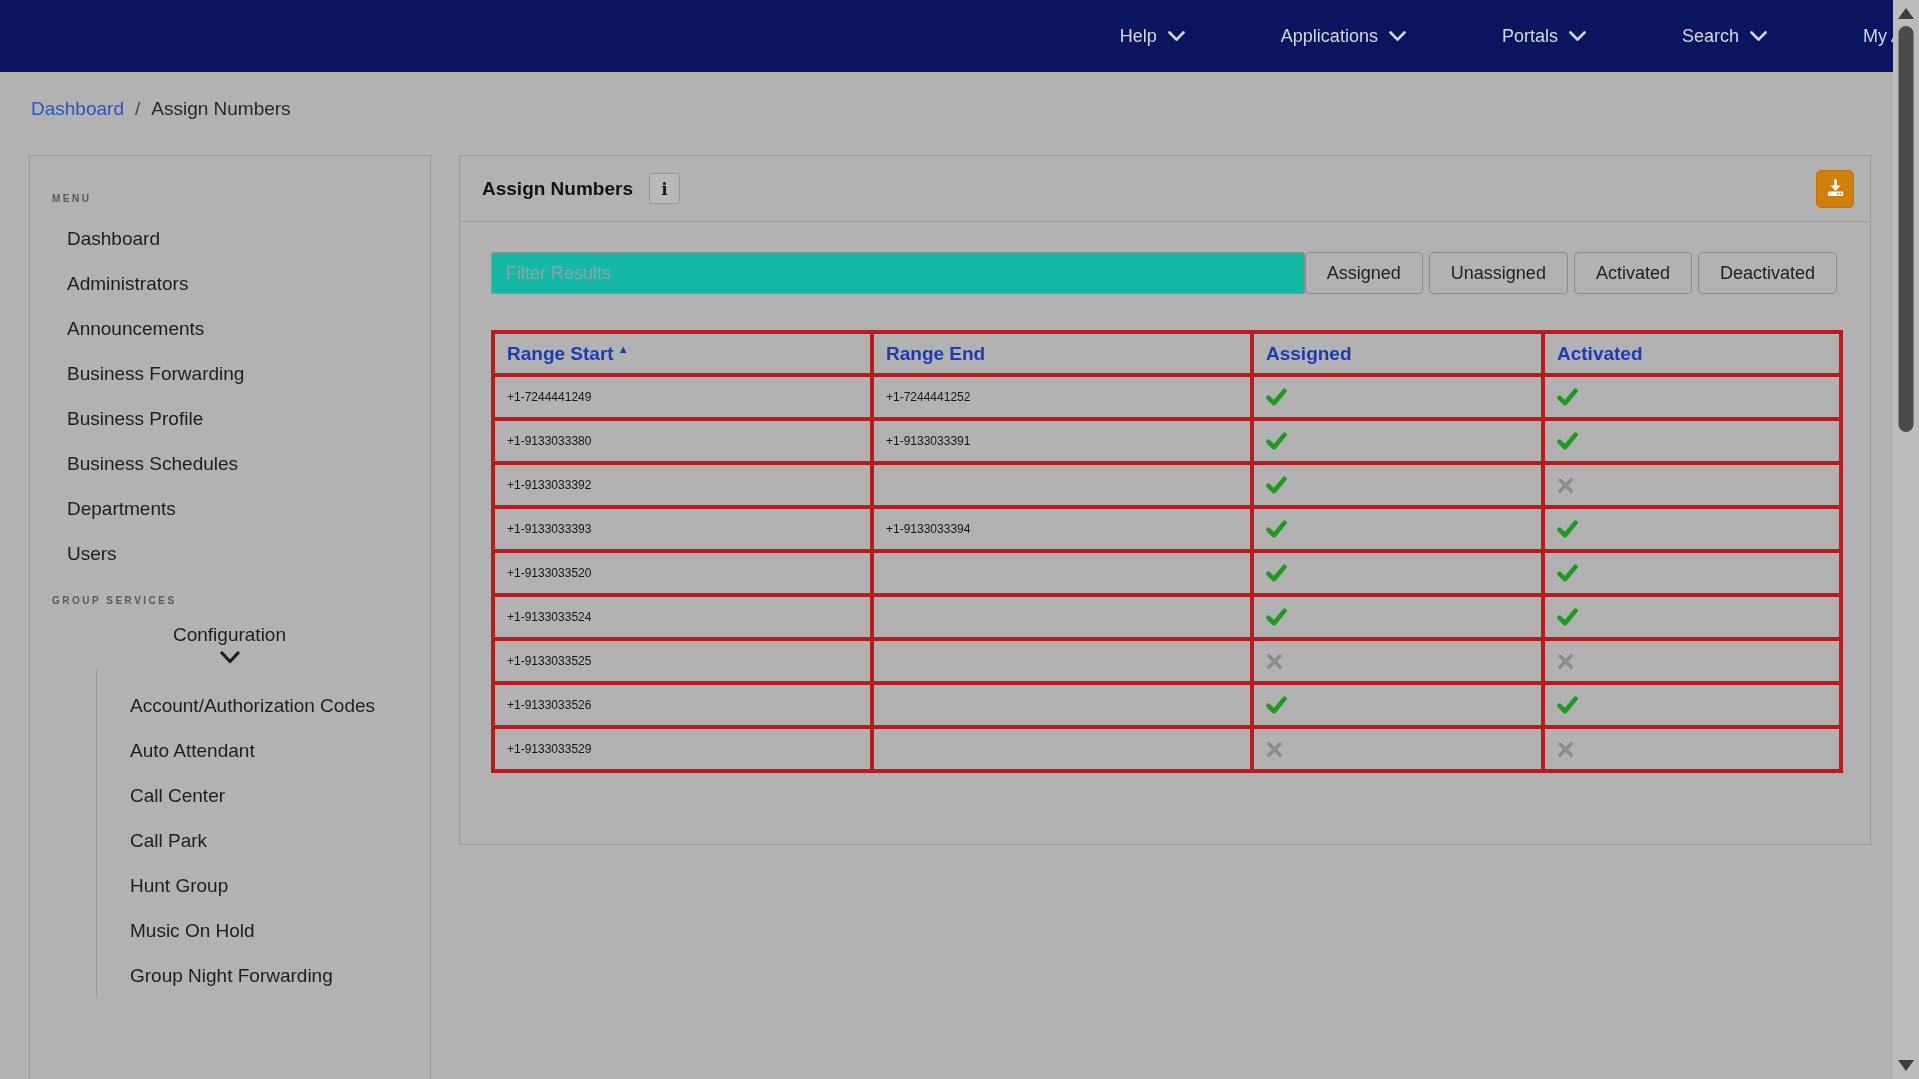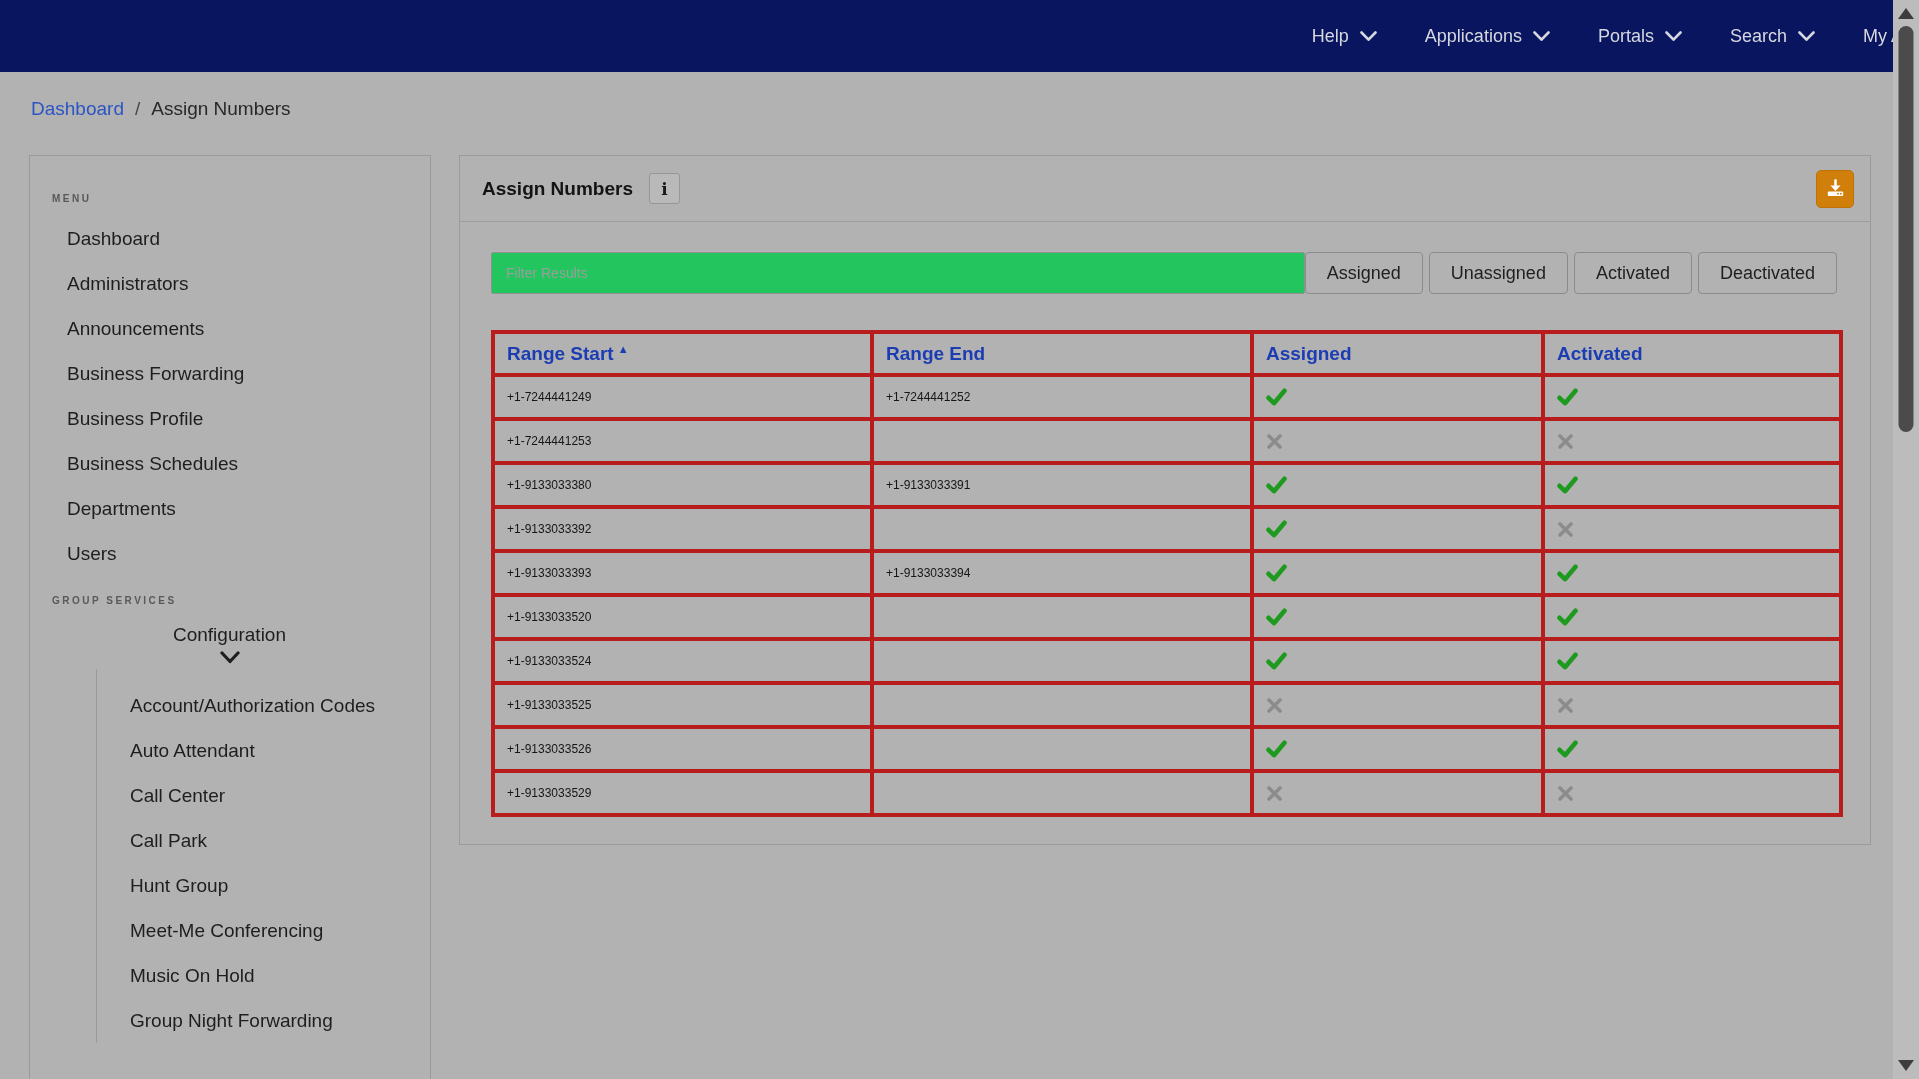--- a/index.html
+++ b/index.html
@@ -8,21 +8,21 @@
     background:#b2b2b2;
     font-family:"Liberation Sans", sans-serif;
     position:relative;
   }
 
   
   .navbar {
     position:absolute; top:0; left:0; width:1919px; height:72px;
     background:#0a1560;
     display:flex; align-items:center; justify-content:flex-end;
-    gap:48px; padding-right:16px;
+    gap:96px; padding-right:16px;
   }
   .nav-item {
     display:flex; align-items:center; gap:11px;
     color:#d6d8df; font-size:18px; cursor:pointer; white-space:nowrap;
   }
   .nav-item svg { margin-top:3px; }
 
   
   .breadcrumb {
     position:absolute; top:72px; left:0;
@@ -81,22 +81,22 @@
   .download-btn {
     margin-left:auto; width:38px; height:38px;
     background:#d0800a; border:1px solid #bf7307; border-radius:5px;
     display:flex; align-items:center; justify-content:center; cursor:pointer;
   }
 
   .panel-body { padding:30px 33px 0 31px; }
   .filter-row { display:flex; align-items:flex-start; }
   .filter-input {
     width:849px; height:42px;
-    border:1px solid #919191; border-radius:2px; background:#22c55e;
-    font-size:14px; padding:0 14px; color:#333; outline:none; font-family:inherit;
+    border:1px solid #919191; border-radius:2px; background:#14b8a6;
+    font-size:18px; padding:0 14px; color:#333; outline:none; font-family:inherit;
   }
   .filter-input::placeholder { color:#9d9d9d; }
   .filter-buttons { margin-left:auto; display:flex; gap:6px; }
   .filter-btn {
     height:42px; padding:0 21px;
     font-size:18px; font-family:inherit; color:#1f1f1f;
     background:transparent; border:1px solid #8b8b8b; border-radius:4px;
     cursor:pointer; white-space:nowrap;
   }
 
@@ -218,21 +218,20 @@
 
       <li class="sub-item">Auto Attendant</li>
 
       <li class="sub-item">Call Center</li>
 
       <li class="sub-item">Call Park</li>
 
 
       <li class="sub-item">Hunt Group</li>
 
-      <li class="sub-item">Meet-Me Conferencing</li>
 
       <li class="sub-item">Music On Hold</li>
 
       <li class="sub-item">Group Night Forwarding</li>
     </ul>
 </aside>
 
 <main class="panel">
   <div class="panel-header">
     <h1 class="panel-title">Assign Numbers</h1>
@@ -310,40 +309,20 @@
             <td data-state="yes">
               <span class="check-icon">
                 <svg width="21" height="18" viewBox="0 0 21 18">
                   <path d="M2.5 9.8 L8 15.2 L18.5 2.8" fill="none" stroke="#1e9b1e" stroke-width="4.6" stroke-linecap="round" stroke-linejoin="round"></path>
                 </svg>
               </span>
               
             </td>
           </tr>
 
-          <tr>
-            <td>+1-7244441253</td>
-            <td></td>
-            <td data-state="no">
-              
-              <span class="x-icon">
-                <svg width="17" height="17" viewBox="0 0 16 16">
-                  <path d="M2.8 2.8 L13.2 13.2 M13.2 2.8 L2.8 13.2" stroke="#8c8c8c" stroke-width="3.4" stroke-linecap="round"></path>
-                </svg>
-              </span>
-            </td>
-            <td data-state="no">
-              
-              <span class="x-icon">
-                <svg width="17" height="17" viewBox="0 0 16 16">
-                  <path d="M2.8 2.8 L13.2 13.2 M13.2 2.8 L2.8 13.2" stroke="#8c8c8c" stroke-width="3.4" stroke-linecap="round"></path>
-                </svg>
-              </span>
-            </td>
-          </tr>
 
           <tr>
             <td>+1-9133033380</td>
             <td>+1-9133033391</td>
             <td data-state="yes">
               <span class="check-icon">
                 <svg width="21" height="18" viewBox="0 0 21 18">
                   <path d="M2.5 9.8 L8 15.2 L18.5 2.8" fill="none" stroke="#1e9b1e" stroke-width="4.6" stroke-linecap="round" stroke-linejoin="round"></path>
                 </svg>
               </span>

